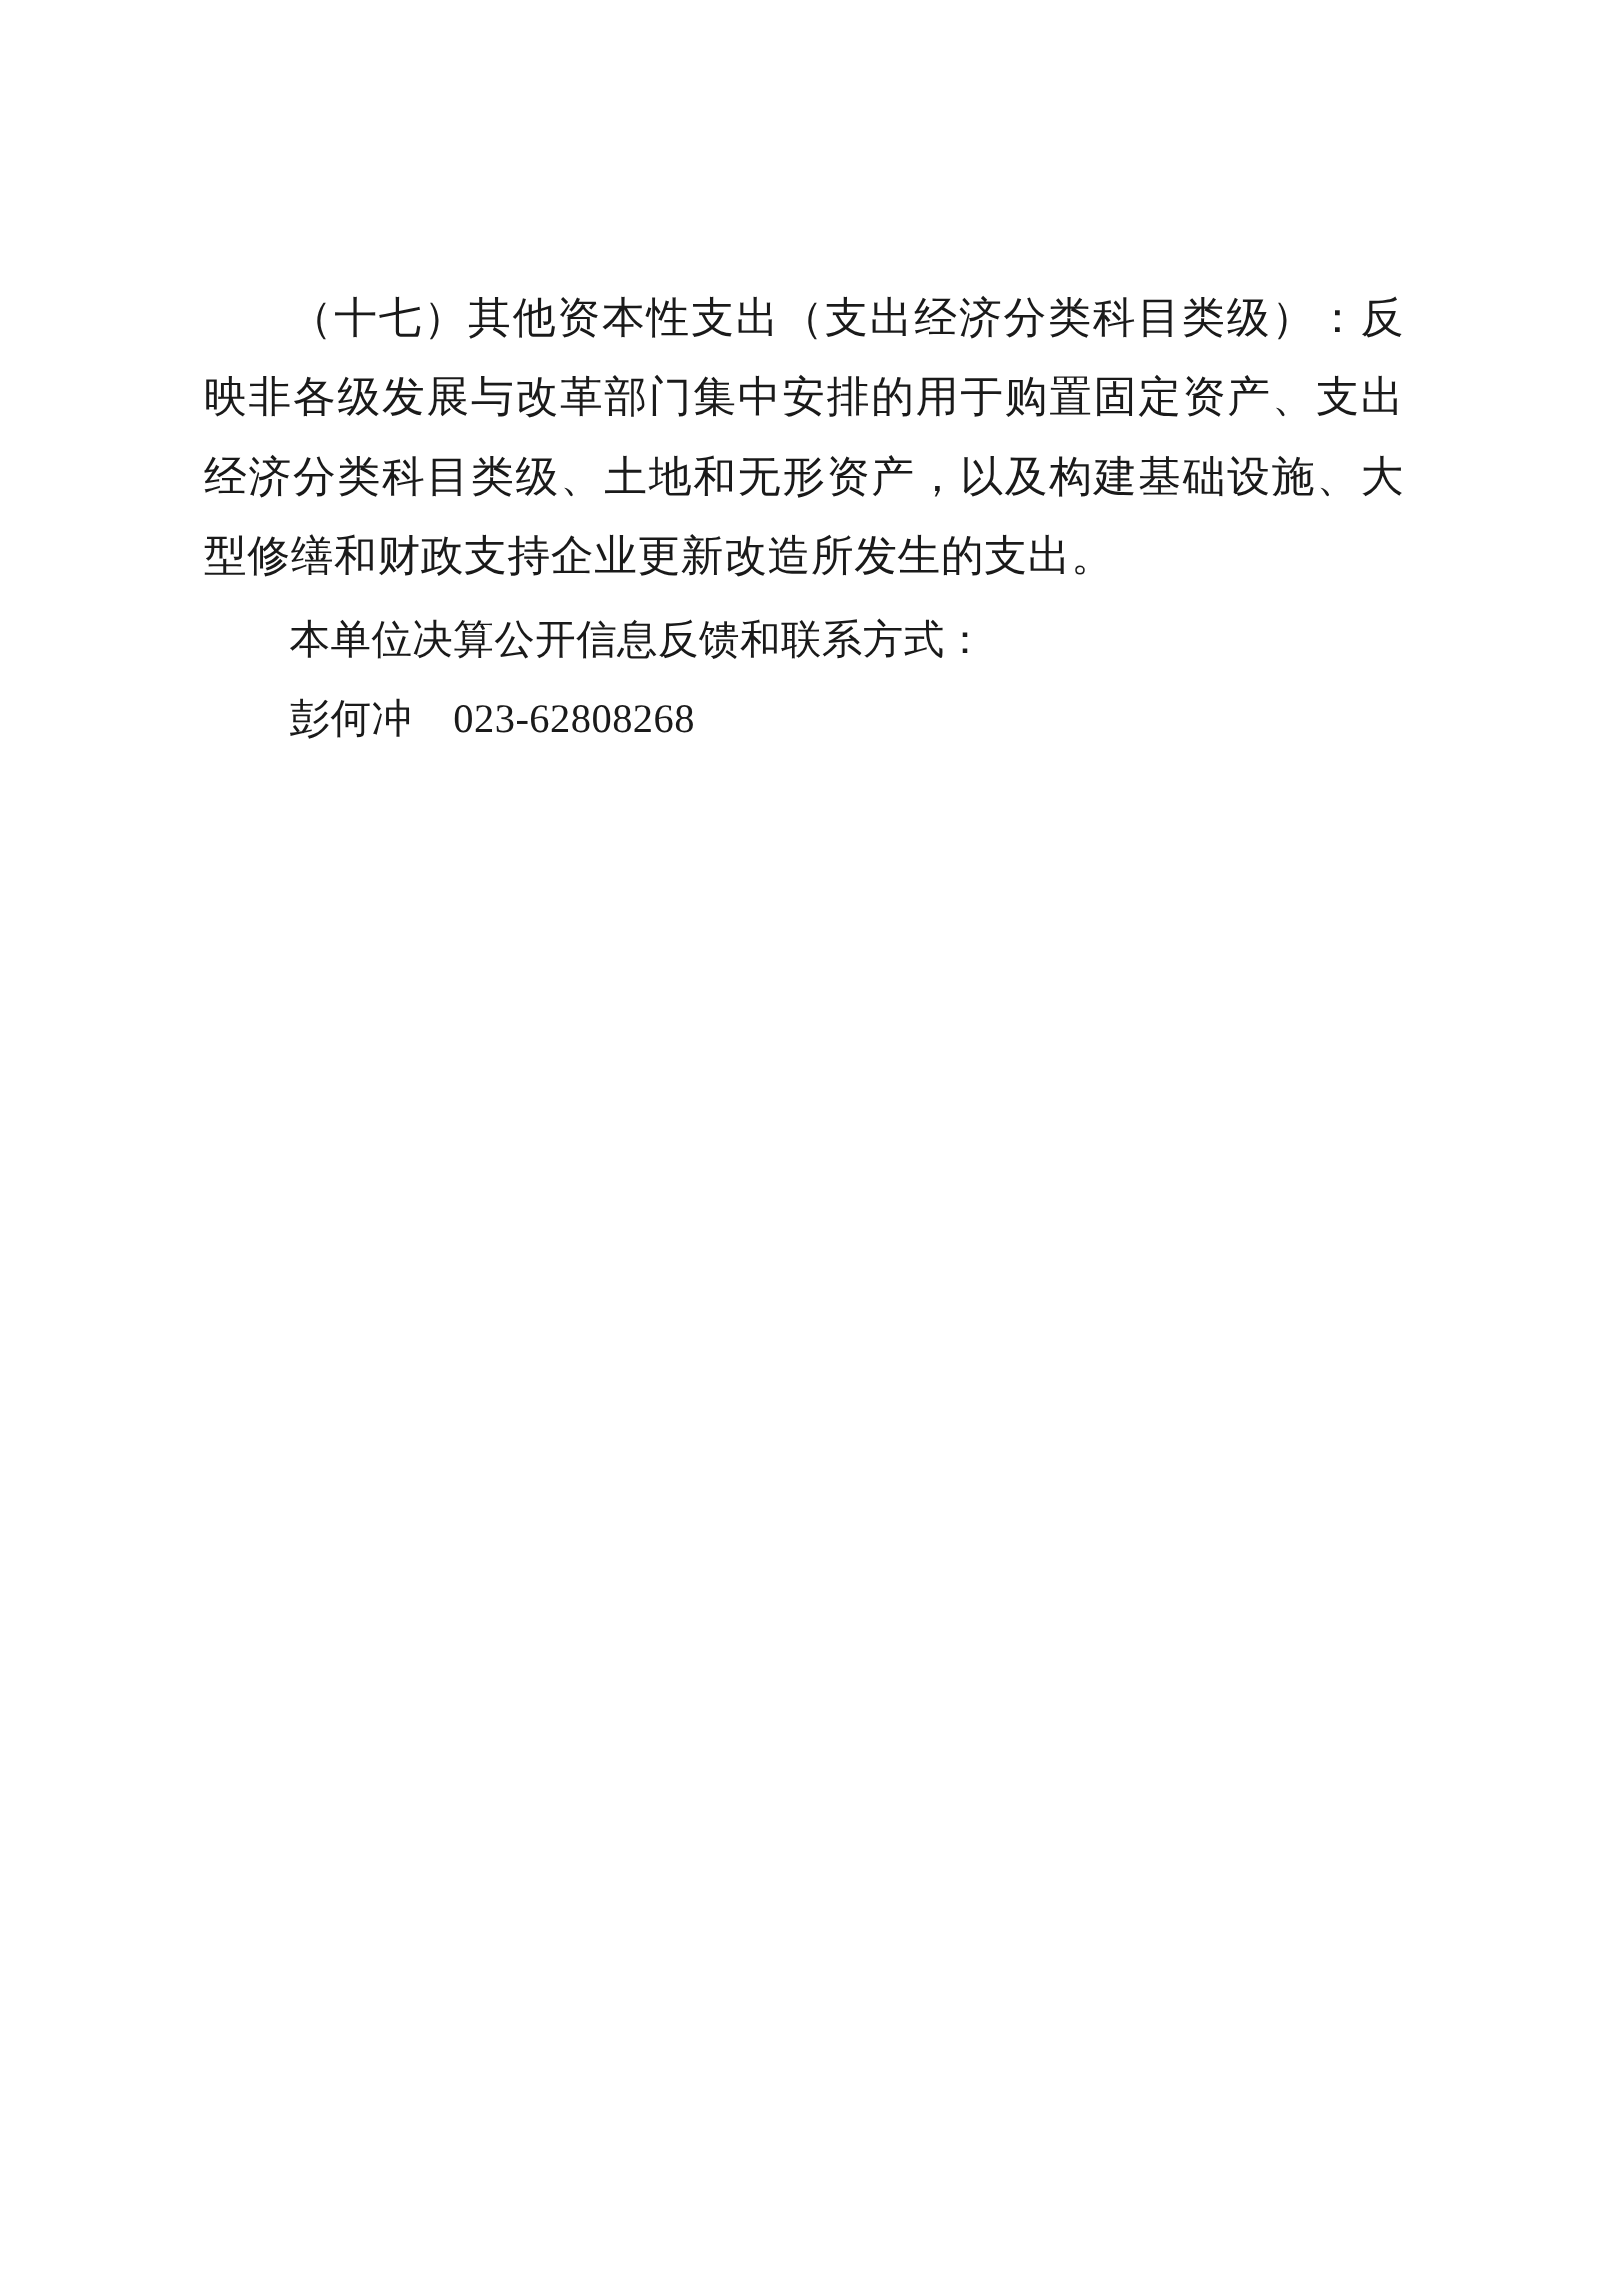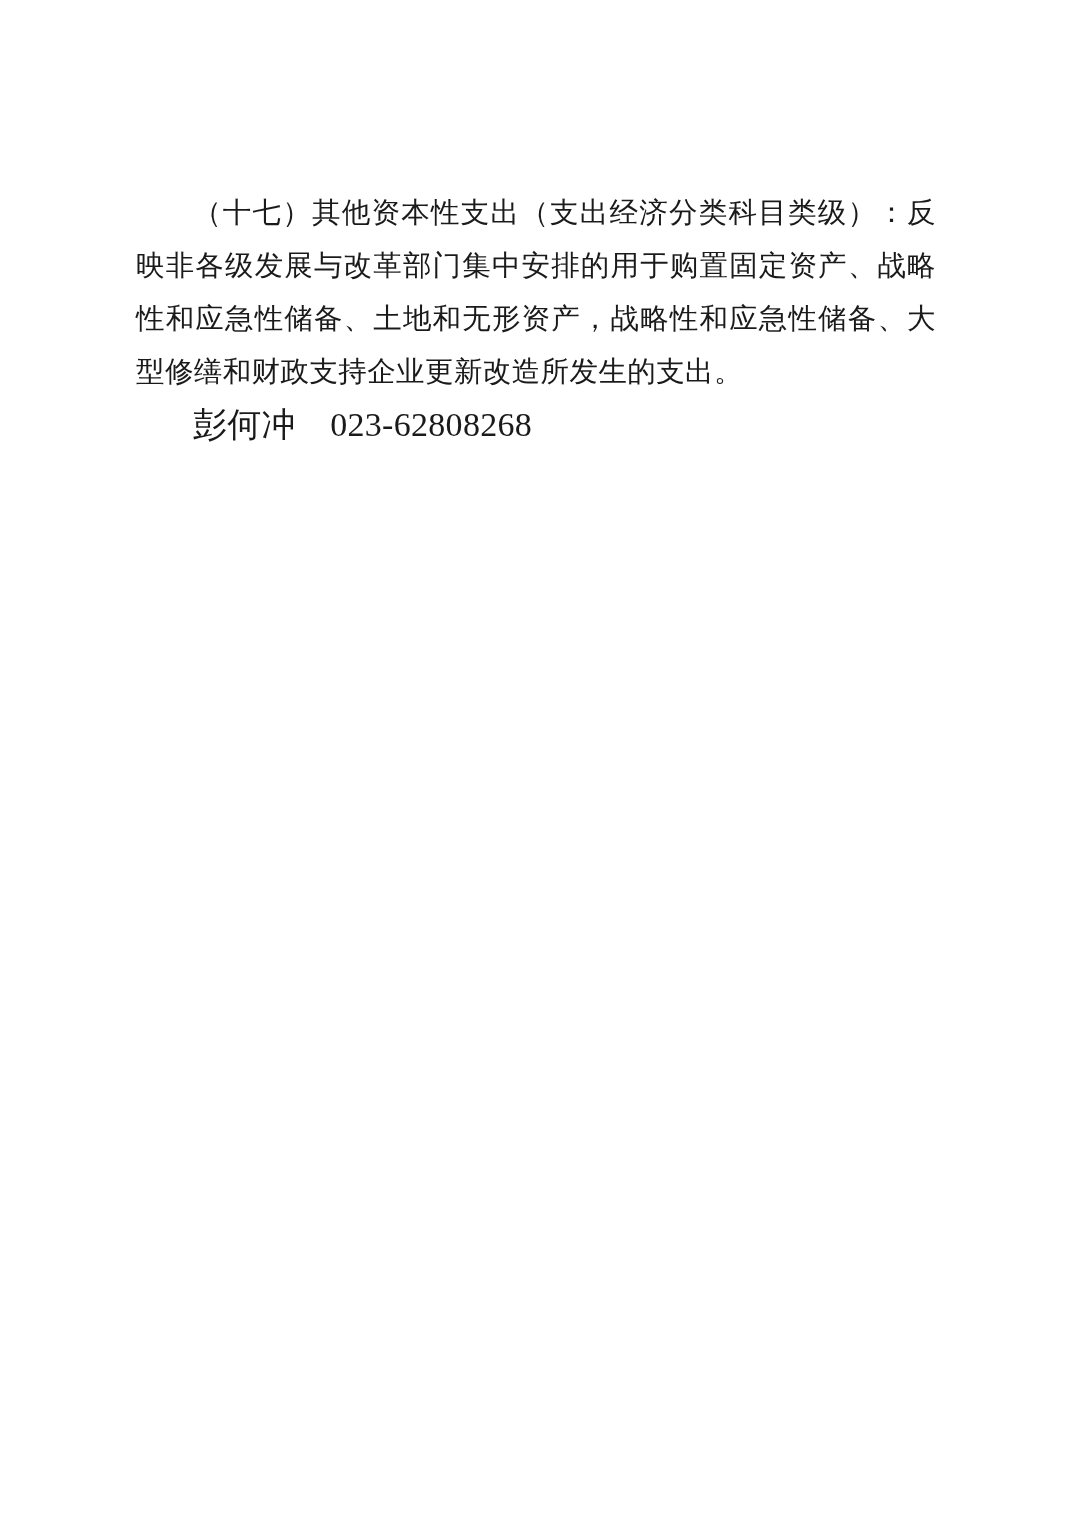--- a/index.html
+++ b/index.html
@@ -48,35 +48,36 @@
     font-family: "Liberation Serif", "DejaVu Serif", serif;
     font-size: 27px;
     line-height: 53px;
     color: #1a1a1a;
     text-indent: 57px;
     letter-spacing: 0.3px;
     margin: 2px 0 0 0;
   }
   .contact-line {
     font-family: "Liberation Serif", "DejaVu Serif", serif;
-    font-size: 34px;
+    font-size: 27px;
     line-height: 53px;
     color: #1a1a1a;
     text-indent: 57px;
     letter-spacing: 0.3px;
     margin: 0;
     white-space: pre;
   }
 </style>
 </head>
 <body>
 
 <div class="page">
   <div class="content">
 
-    <p class="body-par indent2">（十七）其他资本性支出（支出经济分类科目类级）：反映非各级发展与改革部门集中安排的用于购置固定资产、战略性和应急性储备、土地和无形资产，战略性和应急性储备、大型修缮和财政支持企业更新改造所发生的支出。</p>
+    <p class="body-par indent2">（十七）其他资本性支出（支出经济分类科目类级）：反映非各级发展与改革部门集中安排的用于购置固定资产、支出经济分类科目类级、土地和无形资产，以及构建基础设施、大型修缮和财政支持企业更新改造所发生的支出。</p>
 
 
+    <p class="sub-par">本单位决算公开信息反馈和联系方式：</p>
 
     <p class="contact-line">彭何冲　023-62808268</p>
 
   </div>
 </div>
 
 </body></html>

